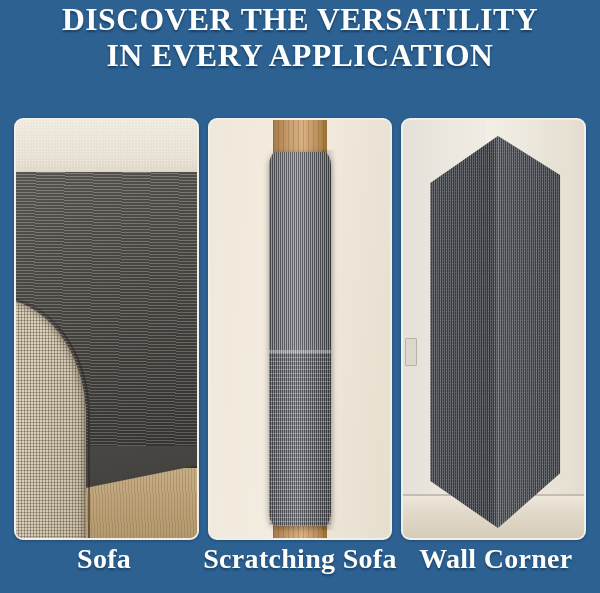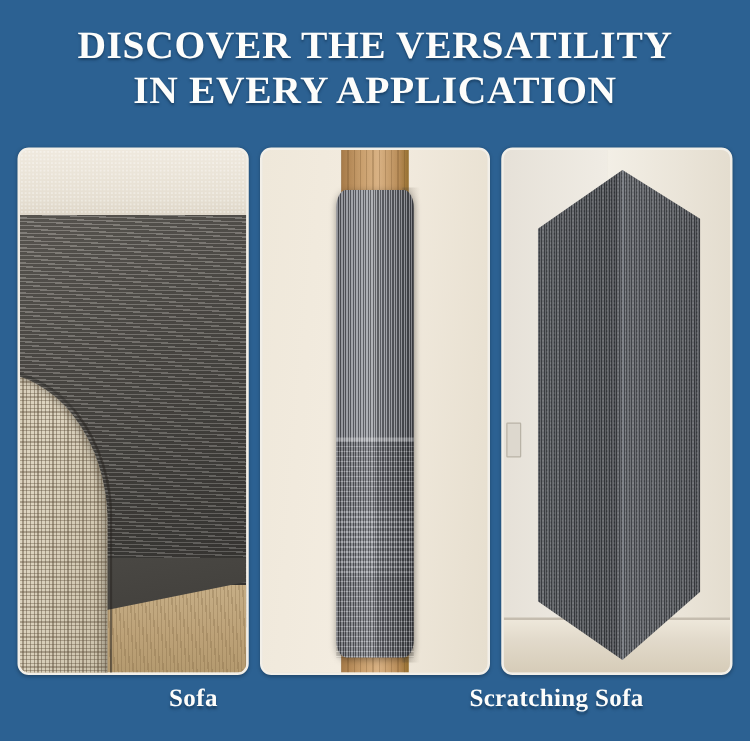--- a/index.html
+++ b/index.html
@@ -12,21 +12,21 @@
     width: 600px;
     height: 593px;
     background: #2c6192;
     overflow: hidden;
     font-family: "Liberation Serif", "DejaVu Serif", serif;
   }
 
   
   .title-block {
     position: absolute;
-    top: 18px;
+    top: 2px;
     left: 0;
     width: 600px;
     text-align: center;
   }
   .title-line {
     color: #fdfdfb;
     font-weight: bold;
     font-size: 31px;
     line-height: 36px;
     letter-spacing: 0.5px;
@@ -255,21 +255,21 @@
     width: 572px;
     height: 34px;
     display: flex;
     gap: 9px;
   }
   .caption {
     flex: 1 1 0;
     text-align: center;
     color: #fdfdfb;
     font-weight: bold;
-    font-size: 20px;
+    font-size: 28px;
     line-height: 30px;
     letter-spacing: 0.3px;
     text-shadow: 0 2px 2px rgba(10,35,60,0.5);
     white-space: nowrap;
   }
 </style>
 </head>
 <body>
 
 <div id="infographic">
@@ -320,15 +320,16 @@
         <div class="p3-carpet-tex"></div>
         <div class="p3-carpet-edge"></div>
       </div>
     </div>
 
   </div>
 
   <div class="captions">
     <div class="caption">Sofa</div>
     <div class="caption">Scratching Sofa</div>
+    <div class="caption">Wall Corner</div>
   </div>
 
 </div>
 
 </body></html>

